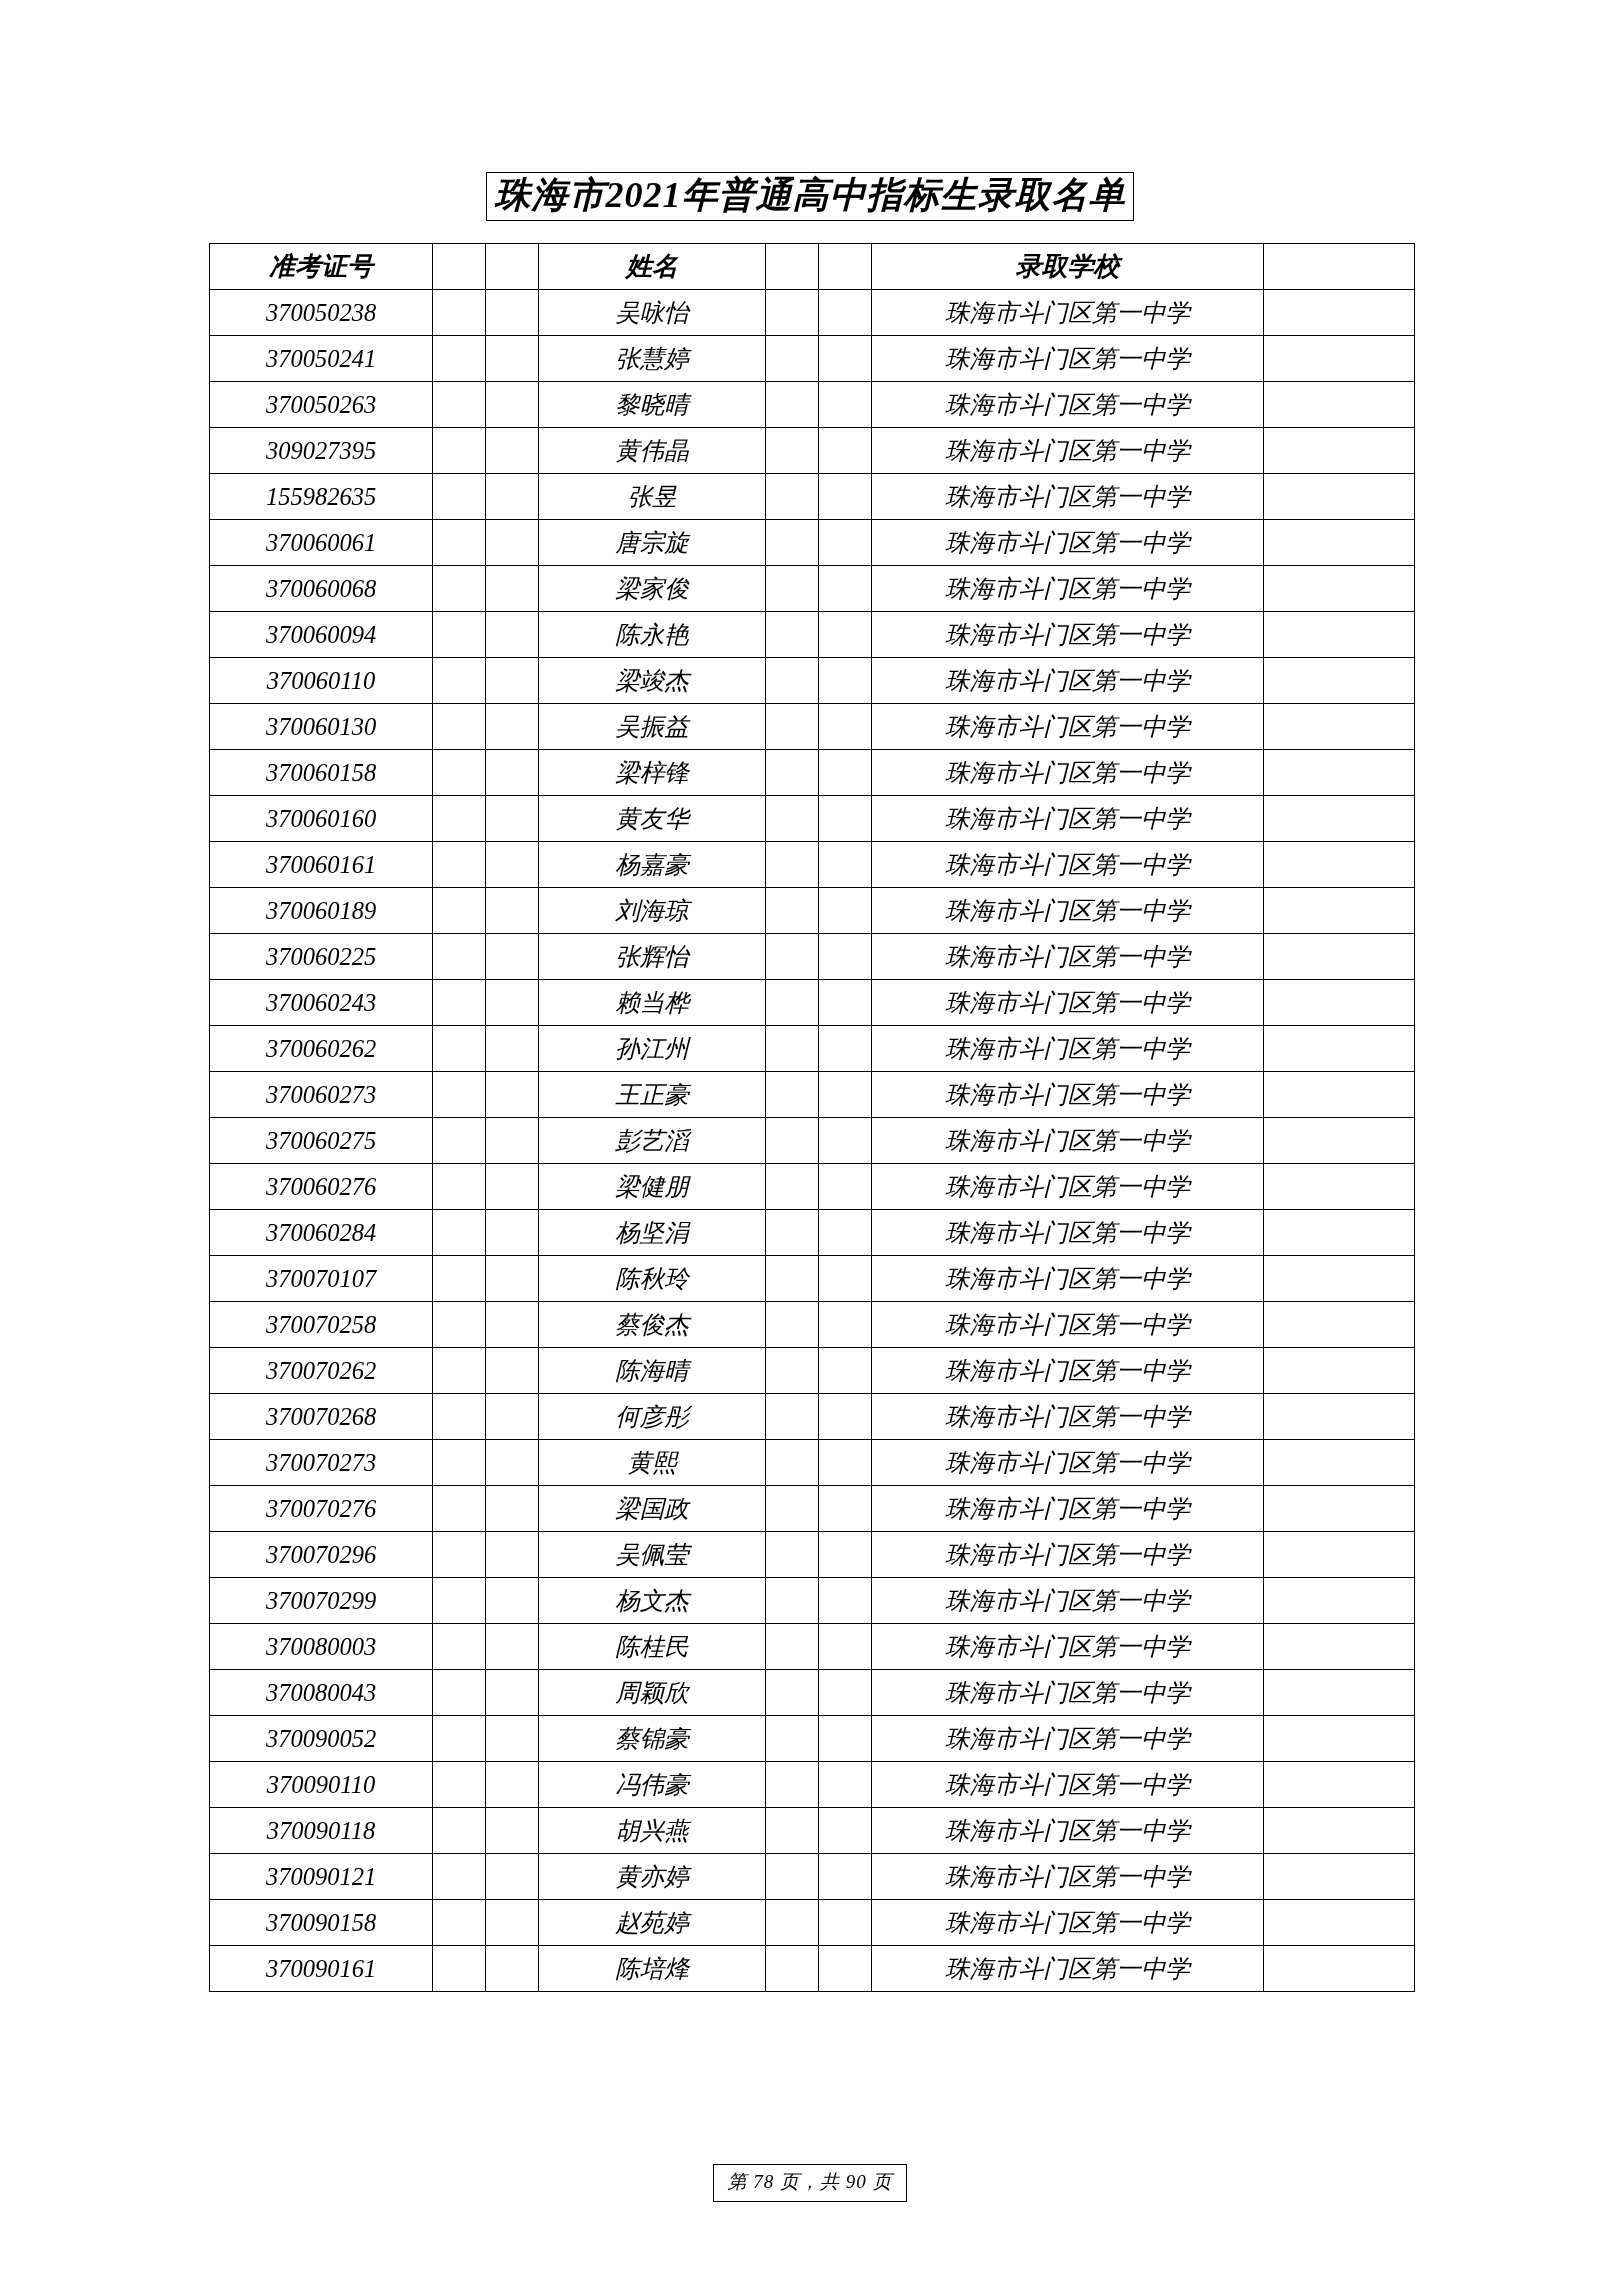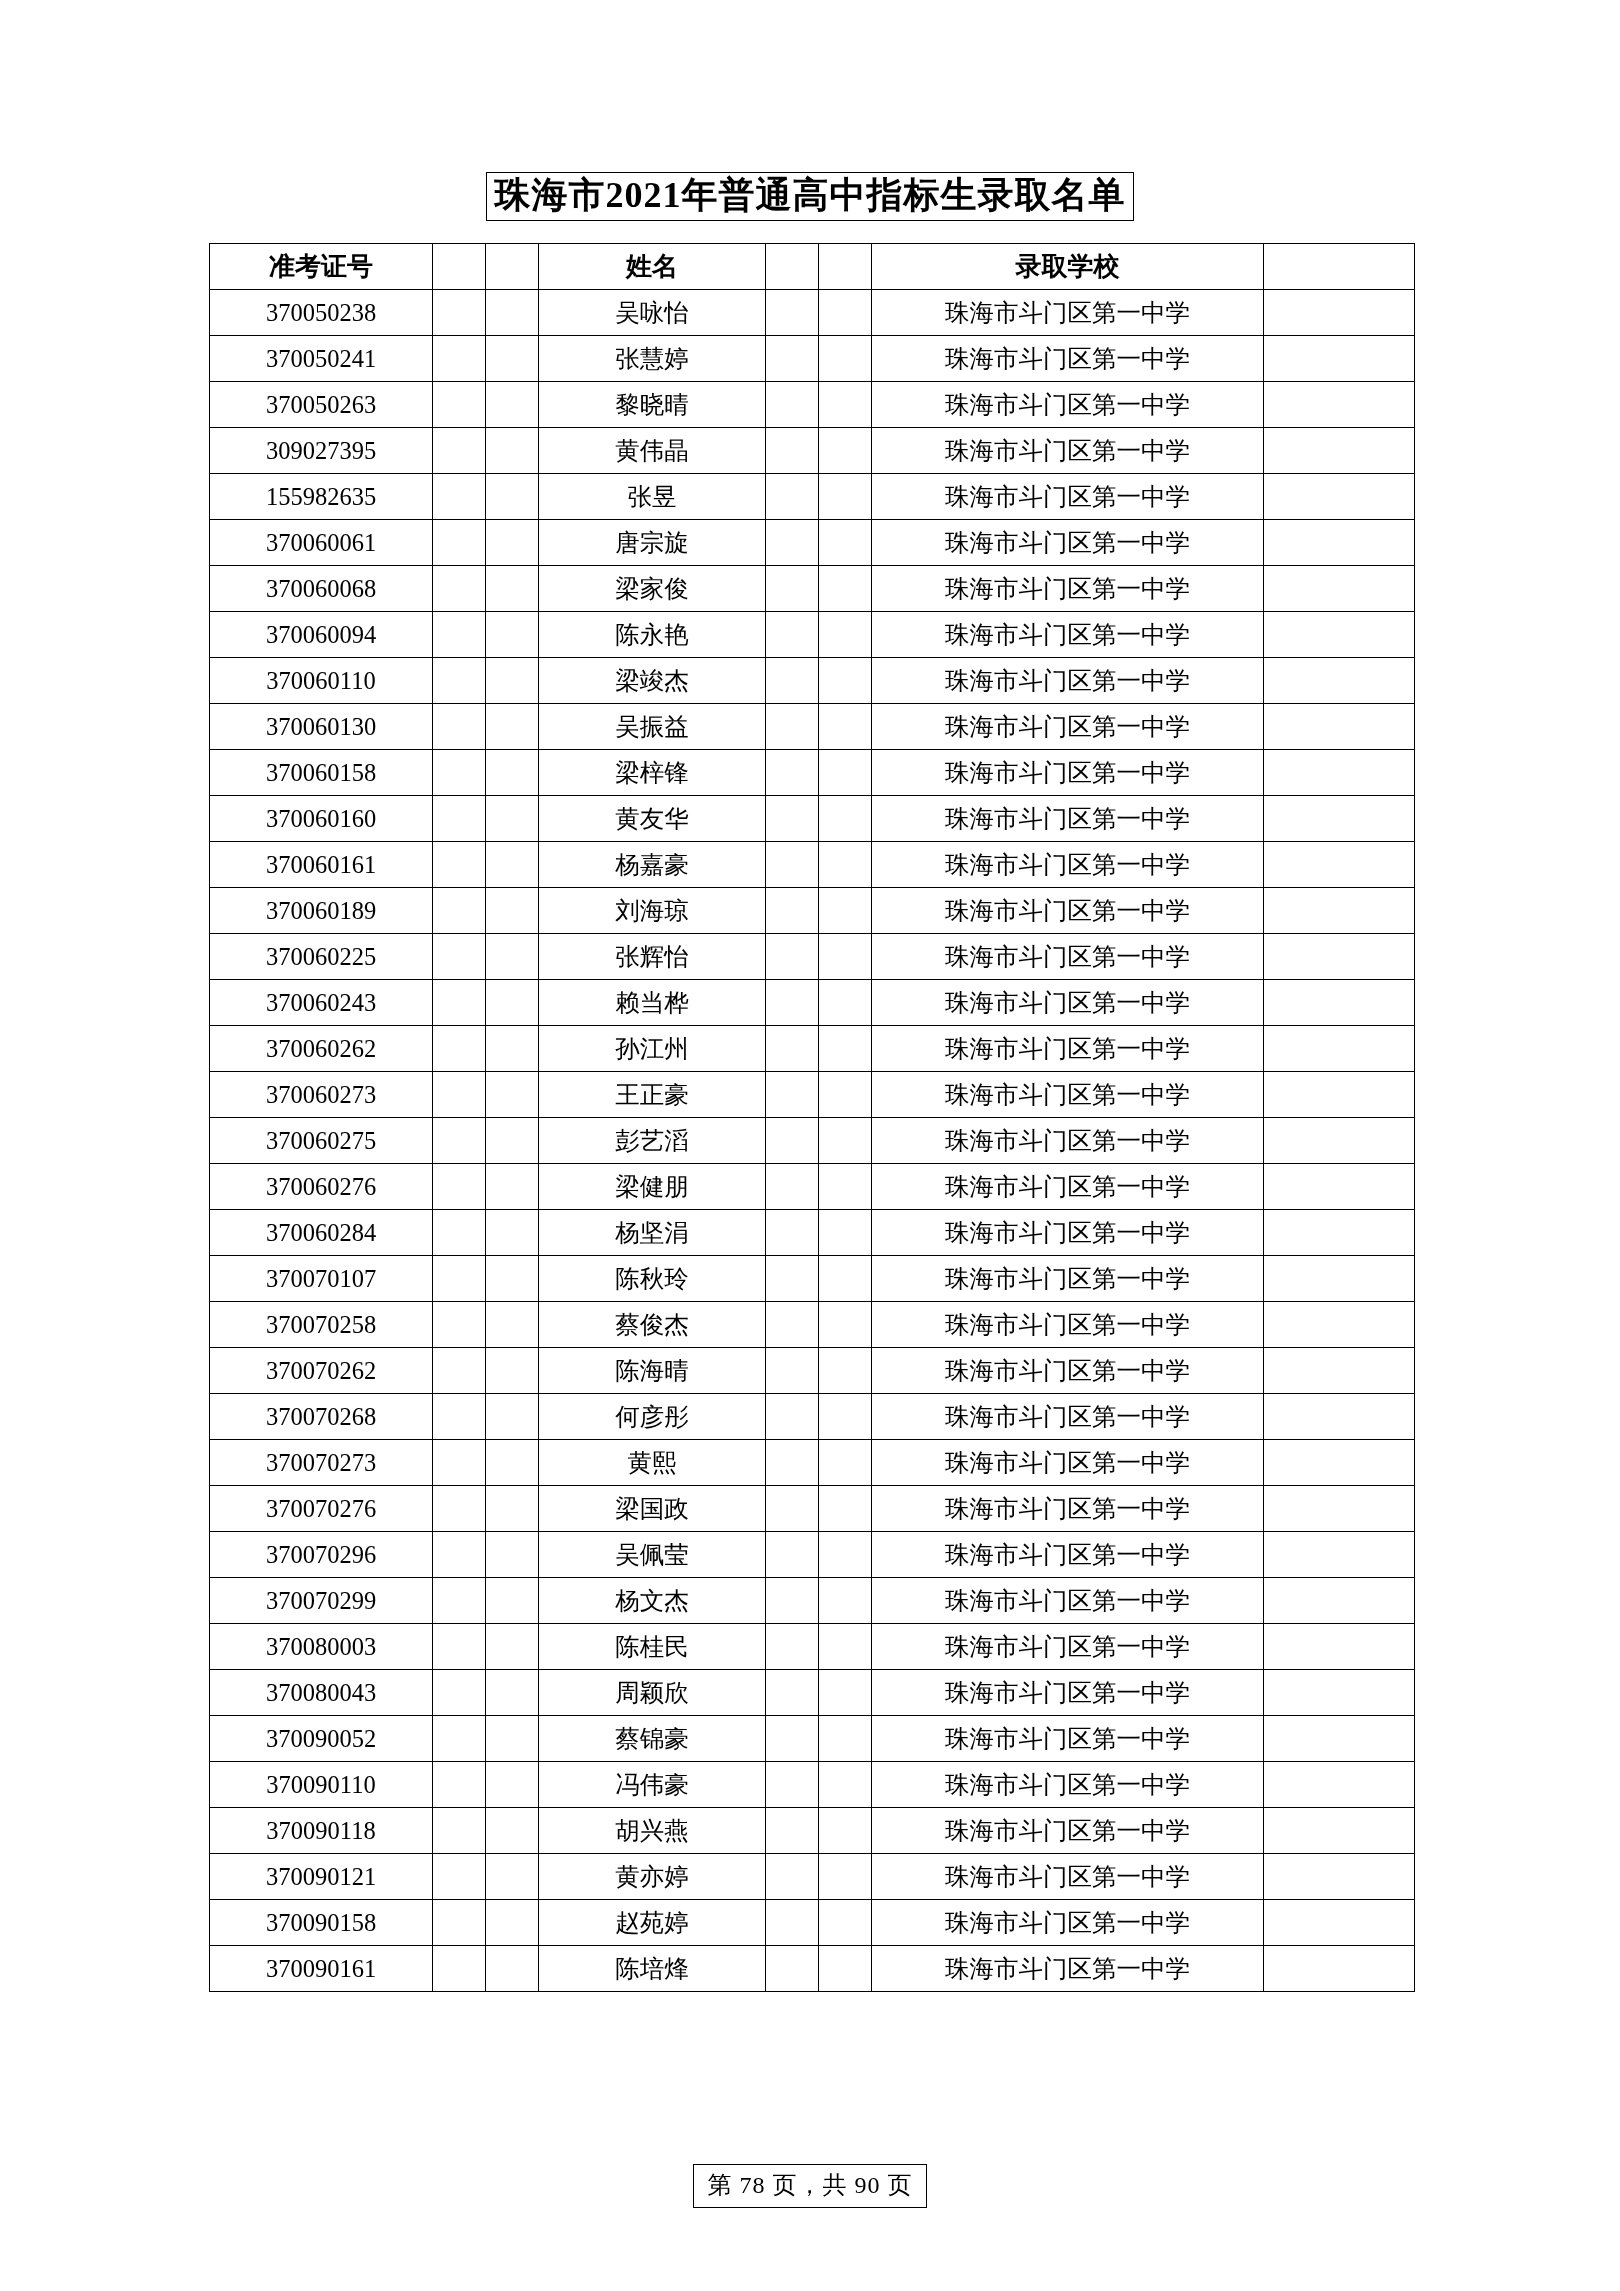--- a/index.html
+++ b/index.html
@@ -13,20 +13,21 @@
     font-family: "Liberation Serif", "DejaVu Serif", serif;
     color: #000000;
     position: relative;
   }
   .page {
     position: relative;
     width: 1620px;
     height: 2292px;
     box-sizing: border-box;
     padding: 0;
+    font-style: italic;
   }
   .doc-title {
     position: absolute;
     left: 0;
     right: 0;
     top: 172px;
     text-align: center;
     font-size: 36px;
     font-weight: bold;
     letter-spacing: 1px;
@@ -76,21 +77,21 @@
     position: absolute;
     left: 0;
     right: 0;
     top: 2164px;
     text-align: center;
   }
   .footer-box {
     display: inline-block;
     border: 1px solid #000;
     padding: 3.9px 13.7px 5.9px 13.7px;
-    font-size: 24px;
+    font-size: 19px;
     font-family: "Liberation Serif", "DejaVu Serif", serif;
     letter-spacing: 1px;
   }
 </style>
 </head>
 <body>
 
 <div class="page">
 
   <div class="doc-title">

